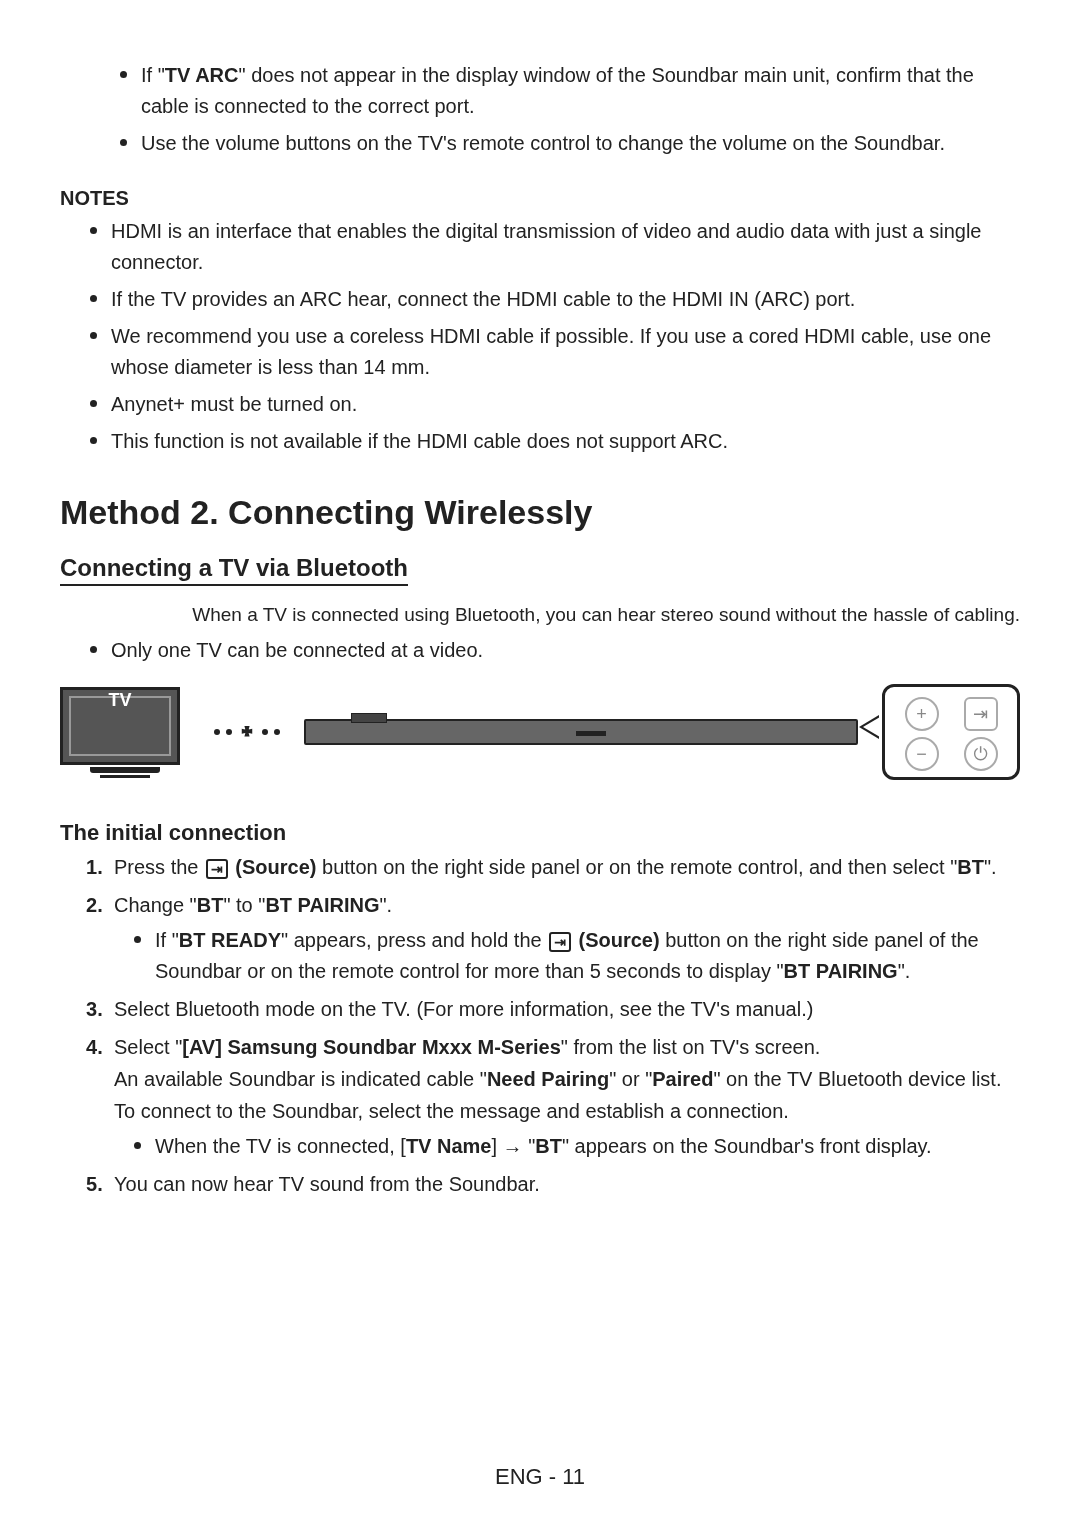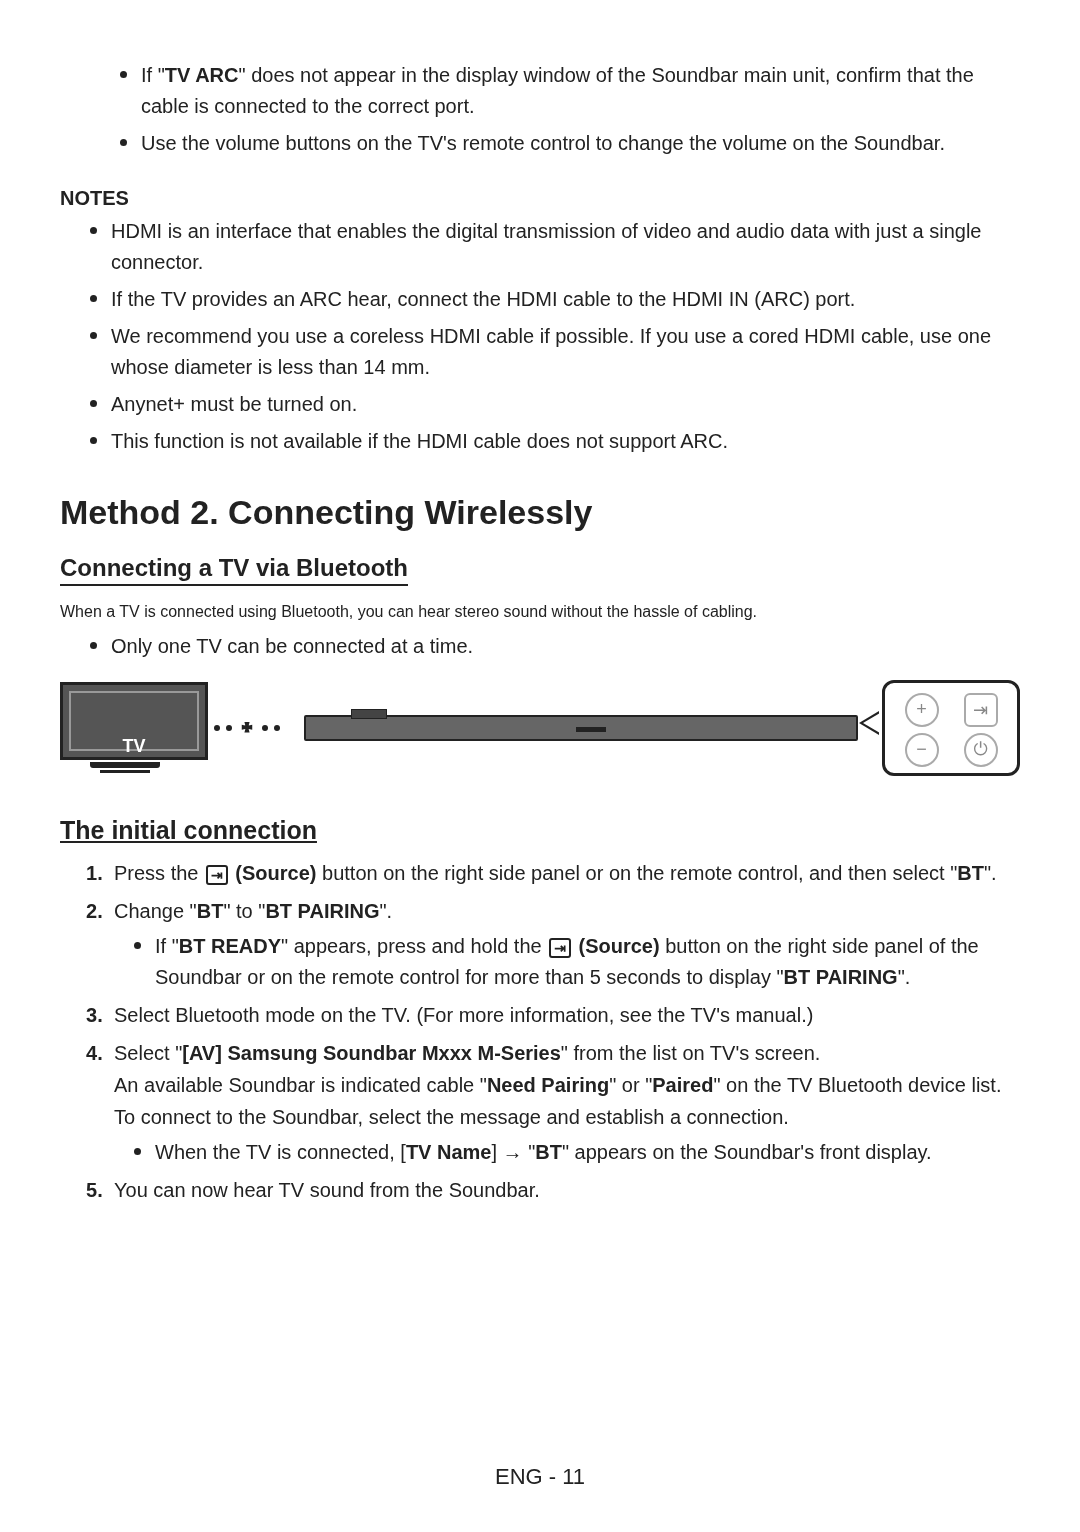--- a/index.html
+++ b/index.html
@@ -32,32 +32,32 @@
   .notes-heading { font-weight: bold; font-size: 20px; margin-bottom: 6px; }
   .notes-bullets { margin-left: 30px; margin-bottom: 36px; }
   h1.section-title {
     font-size: 34px; font-weight: bold; margin-bottom: 22px;
   }
   h2.sub-title {
     font-size: 24px; font-weight: bold;
     border-bottom: 2px solid #222; display: inline-block;
     padding-bottom: 2px; margin-bottom: 14px;
   }
-  .intro { font-size: 16px; line-height: 1.55; margin-bottom: 6px; }
+  .intro { font-size: 19px; line-height: 1.55; margin-bottom: 6px; text-align: right; }
   .sub-bullets { margin-left: 30px; margin-bottom: 18px; }
   .diagram {
     display: flex; align-items: center; gap: 24px;
     margin: 10px 0 40px 0;
   }
   .tv-shape {
     width: 130px;
   }
   .tv-screen {
-    width: 148px; height: 78px; border: 3px solid #222;
-    display: flex; align-items: flex-end; justify-content: center;
+    width: 120px; height: 78px; border: 3px solid #222;
+    display: flex; align-items: flex-start; justify-content: center;
     color: #fff; background: #555; font-weight: bold; font-size: 18px;
     position: relative;
   }
   .tv-screen::after {
     content: ""; position: absolute; inset: 6px; border: 2px solid #999;
   }
   .tv-label { position: relative; z-index: 2; }
   .tv-stand {
     width: 70px; height: 6px; background: #222; margin: 2px auto 0;
     border-radius: 0 0 3px 3px;
@@ -92,21 +92,21 @@
   .panel::before {
     content: ""; position: absolute; left: -26px; top: 28px;
     width: 0; height: 0; border-top: 12px solid transparent;
     border-bottom: 12px solid transparent; border-right: 20px solid #222;
   }
   .panel::after {
     content: ""; position: absolute; left: -22px; top: 30px;
     width: 0; height: 0; border-top: 10px solid transparent;
     border-bottom: 10px solid transparent; border-right: 17px solid #fff;
   }
-  h3.initial-title { font-size: 25px; font-weight: bold; margin-bottom: 12px; text-decoration: underline; }
+  h3.initial-title { font-size: 22px; font-weight: bold; margin-bottom: 5px; }
   ol.steps { list-style: none; margin-left: 26px; counter-reset: step; }
   ol.steps > li {
     counter-increment: step; position: relative; padding-left: 28px;
     font-size: 20px; line-height: 1.6; margin-bottom: 6px;
   }
   ol.steps > li::before {
     content: counter(step) "."; position: absolute; left: 0; font-weight: bold;
   }
   .inner-bullets { margin-left: 20px; margin-top: 4px; }
   .inner-bullets .bullet-row { font-size: 20px; }
@@ -163,21 +163,21 @@
       </li>
   </ul>
 
   <h1 class="section-title">Method 2. Connecting Wirelessly</h1>
 
   <h2 class="sub-title">Connecting a TV via Bluetooth</h2>
   <div class="intro">When a TV is connected using Bluetooth, you can hear stereo sound without the hassle of cabling.</div>
   <ul class="sub-bullets">
     <li class="bullet-row">
       <span class="bullet-dot"></span>
-      <span>Only one TV can be connected at a time.</span>
+      <span>Only one TV can be connected at a video.</span>
     </li>
   </ul>
 
   <div class="diagram">
     <div class="tv-shape">
       <div class="tv-screen">
           <span class="tv-label">TV</span>
         </div>
       <div class="tv-stand"></div>
       <div class="tv-base"></div>

